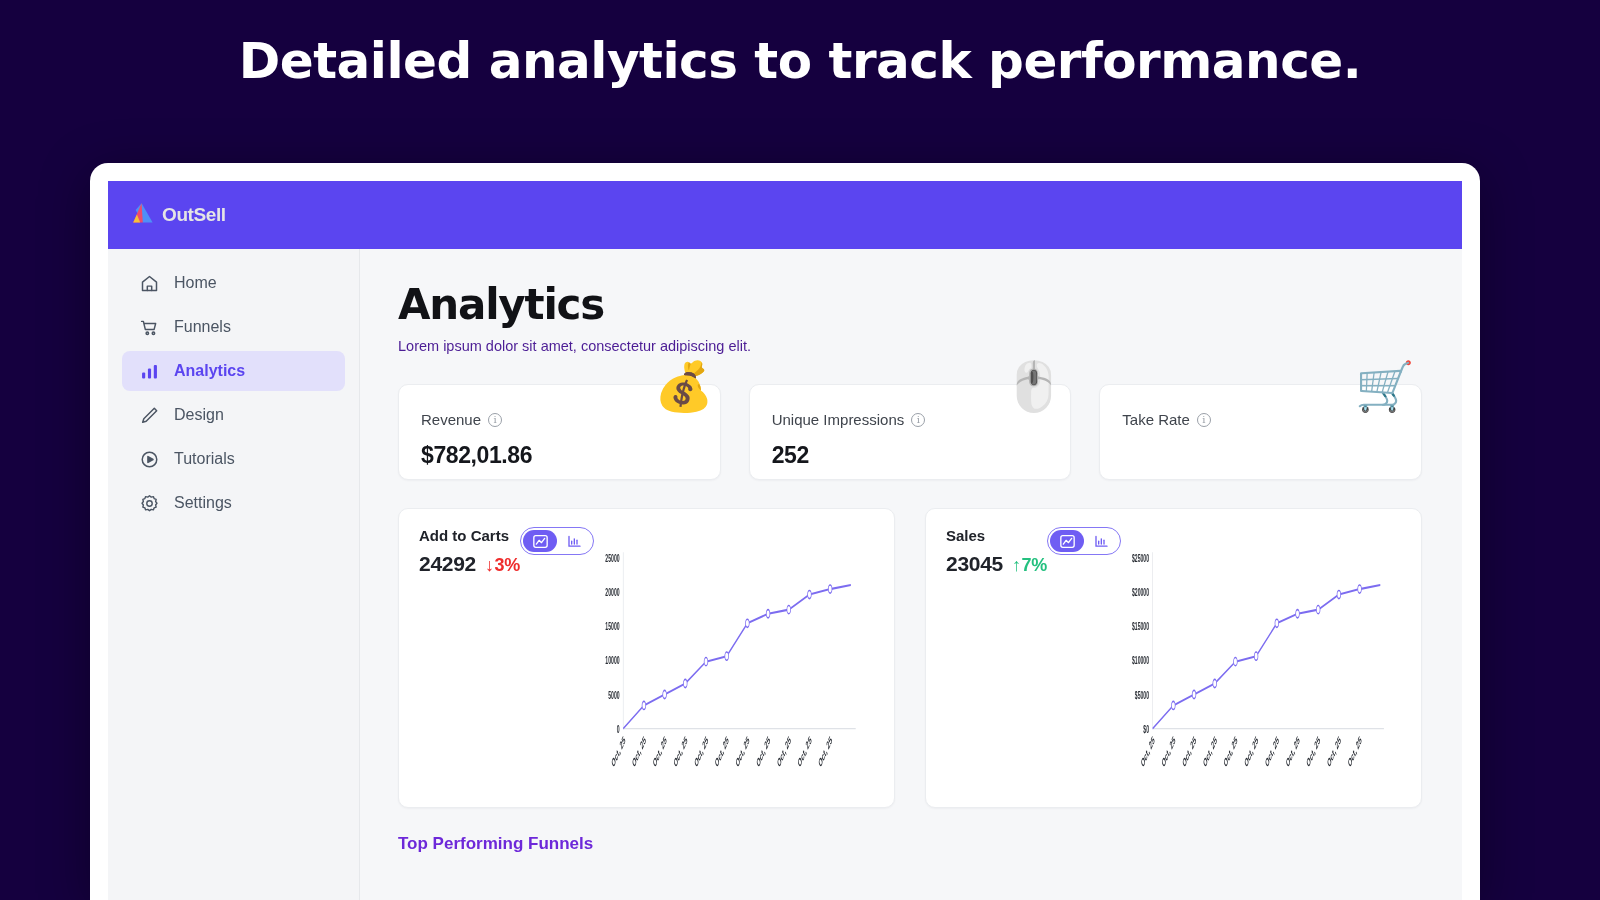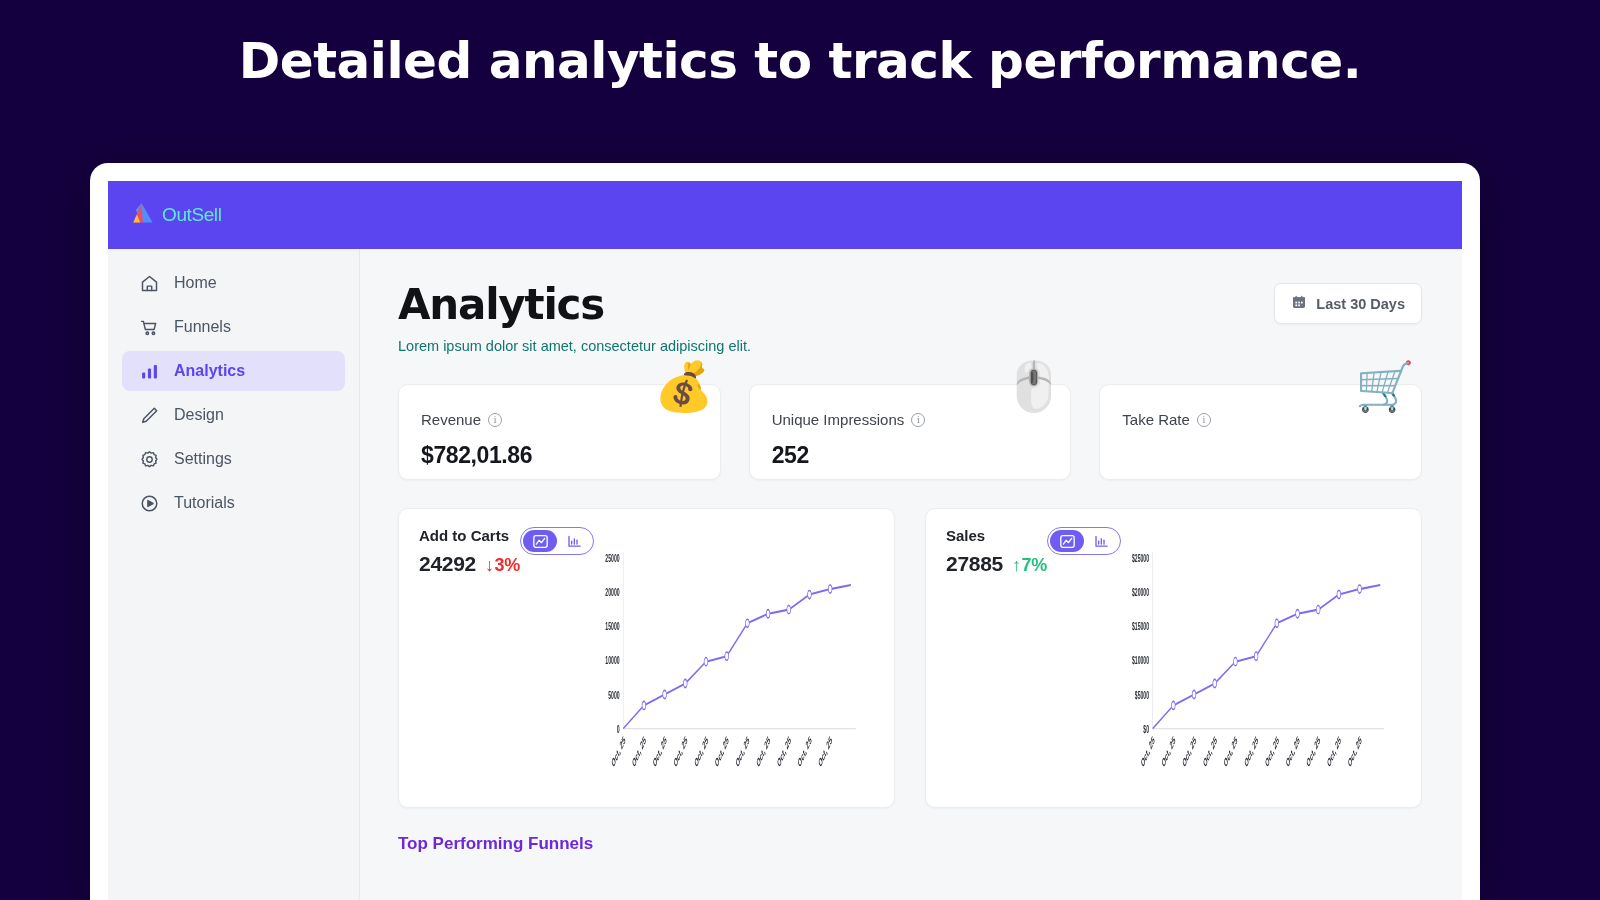--- a/index.html
+++ b/index.html
@@ -42,21 +42,21 @@
 
   
   .topbar {
     height: 68px;
     background: #5b45f0;
     display: flex; align-items: center;
     padding-left: 22px;
   }
   .brand { display: flex; align-items: center; gap: 8px; }
   .brand-name {
-    color: #5eead4; font-size: 19px; font-weight: normal;
+    color: #e5e5e5; font-size: 19px; font-weight: bold;
     letter-spacing: -0.4px;
   }
 
   
   .app-body { display: flex; height: calc(100% - 68px); }
 
   
   .sidebar {
     width: 252px; min-width: 252px;
     background: #f4f5f7;
@@ -98,21 +98,21 @@
     padding: 34px 40px 0 38px;
     overflow: hidden;
     position: relative;
   }
   .page-head { display: flex; justify-content: space-between; align-items: flex-start; }
   .page-title {
     font-size: 42px; font-weight: bold; color: #111216;
     letter-spacing: -1.2px; line-height: 1.05;
     font-family: "DejaVu Sans", sans-serif;
   }
-  .page-sub { margin-top: 11px; font-size: 14.5px; color: #0f766e; }
+  .page-sub { margin-top: 11px; font-size: 14.5px; color: #4c1d95; }
   .date-btn {
     display: flex; align-items: center; gap: 9px;
     background: #ffffff;
     border: 1px solid #e4e6ea;
     border-radius: 7px;
     padding: 10px 16px;
     font-size: 14.5px; font-weight: bold; color: #565c66;
     cursor: pointer;
     box-shadow: 0 1px 2px rgba(16,24,40,0.04);
   }
@@ -264,62 +264,46 @@
             <span class="nav-icon">
               <svg width="21" height="21" viewBox="0 0 24 24" fill="none" stroke="#4b5563" stroke-width="1.7" stroke-linecap="round" stroke-linejoin="round">
                 <path d="M17.5 3.8 L20.2 6.5 L8.2 18.5 L4.2 19.8 L5.5 15.8 Z"></path>
               </svg>
             </span>
             <span>Design</span>
           </div>
 
           <div class="nav-item">
             <span class="nav-icon">
+              <svg width="21" height="21" viewBox="0 0 24 24" fill="none" stroke="#4b5563" stroke-width="1.7" stroke-linejoin="round">
+                <circle cx="12" cy="12" r="8.3"></circle>
+                <path d="M10.2 8.6 L16 12 L10.2 15.4 Z" fill="#4b5563"></path>
+              </svg>
+            </span>
+            <span>Tutorials</span>
+          </div>
+
+          <div class="nav-item">
+            <span class="nav-icon">
               <svg width="21" height="21" viewBox="0 0 24 24" fill="none" stroke="#4b5563" stroke-width="1.6" stroke-linejoin="round">
                 <circle cx="12" cy="12" r="3.1"></circle>
                 <path d="M12 3.2 l2 1.5 2.4-.6 .9 2.3 2.3 .9 -.6 2.4 1.5 2 -1.5 2 .6 2.4 -2.3 .9 -.9 2.3 -2.4-.6 -2 1.5 -2-1.5 -2.4 .6 -.9-2.3 -2.3-.9 .6-2.4 -1.5-2 1.5-2 -.6-2.4 2.3-.9 .9-2.3 2.4 .6 Z"></path>
               </svg>
             </span>
             <span>Settings</span>
-          </div>
-
-          <div class="nav-item">
-            <span class="nav-icon">
-              <svg width="21" height="21" viewBox="0 0 24 24" fill="none" stroke="#4b5563" stroke-width="1.7" stroke-linejoin="round">
-                <circle cx="12" cy="12" r="8.3"></circle>
-                <path d="M10.2 8.6 L16 12 L10.2 15.4 Z" fill="#4b5563"></path>
-              </svg>
-            </span>
-            <span>Tutorials</span>
           </div>
 
         </div>
 
         <div class="main">
 
           <div class="page-head">
             <div>
               <div class="page-title">Analytics</div>
               <div class="page-sub">Lorem ipsum dolor sit amet, consectetur adipiscing elit.</div>
-            </div>
-            <div class="date-btn">
-              <span>
-                <svg width="16" height="16" viewBox="0 0 24 24" fill="#6b7280">
-                  <rect x="3" y="5" width="18" height="16" rx="2.2"></rect>
-                  <rect x="3" y="5" width="18" height="4.6" fill="#6b7280"></rect>
-                  <rect x="6.6" y="11.5" width="2.6" height="2.6" fill="#ffffff"></rect>
-                  <rect x="10.8" y="11.5" width="2.6" height="2.6" fill="#ffffff"></rect>
-                  <rect x="15" y="11.5" width="2.6" height="2.6" fill="#ffffff"></rect>
-                  <rect x="6.6" y="15.7" width="2.6" height="2.6" fill="#ffffff"></rect>
-                  <rect x="10.8" y="15.7" width="2.6" height="2.6" fill="#ffffff"></rect>
-                  <rect x="7" y="2.6" width="1.8" height="4" rx="0.9"></rect>
-                  <rect x="15.2" y="2.6" width="1.8" height="4" rx="0.9"></rect>
-                </svg>
-              </span>
-              <span>Last 30 Days</span>
             </div>
           </div>
 
           <div class="stat-row">
 
             <div class="stat-card">
               <div class="stat-label">
                 <span>Revenue</span>
                 <span class="info-icon">i</span>
               </div>
@@ -417,21 +401,21 @@
                   </g>
                 </svg>
               </div>
             </div>
 
             <div class="chart-card">
               <div class="chart-head">
                 <div>
                   <div class="chart-name">Sales</div>
                   <div class="chart-metric">
-                    <span>27885</span>
+                    <span>23045</span>
                     <span class="delta up">
                       <span>↑</span>
                       <span>7%</span>
                     </span>
                   </div>
                 </div>
                 <div class="toggle">
                   <div class="toggle-seg on">
                     <svg width="17" height="15" viewBox="0 0 20 18" fill="none" stroke="#ffffff" stroke-width="1.6" stroke-linecap="round" stroke-linejoin="round">
                       <rect x="2" y="2" width="16" height="14" rx="2.4"></rect>

